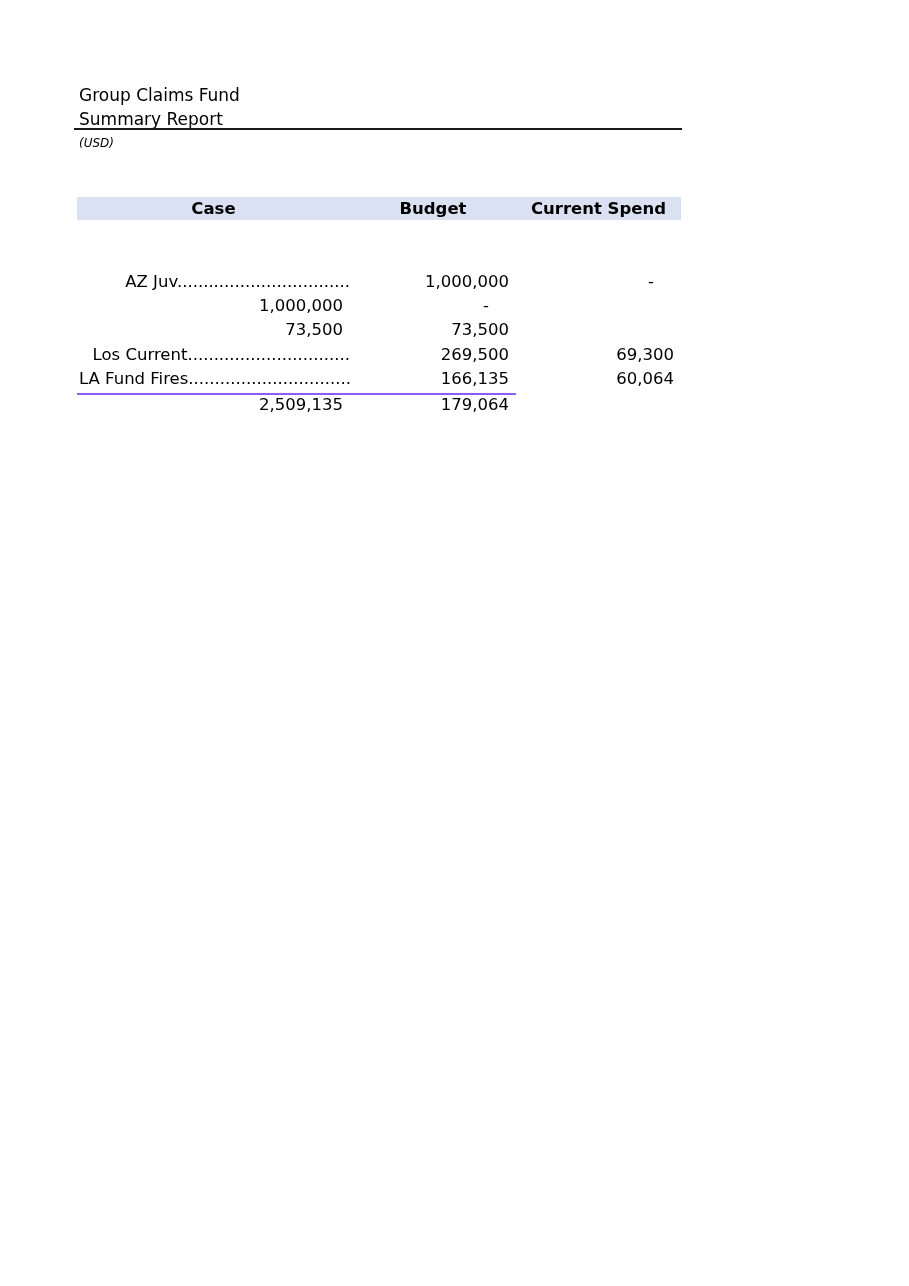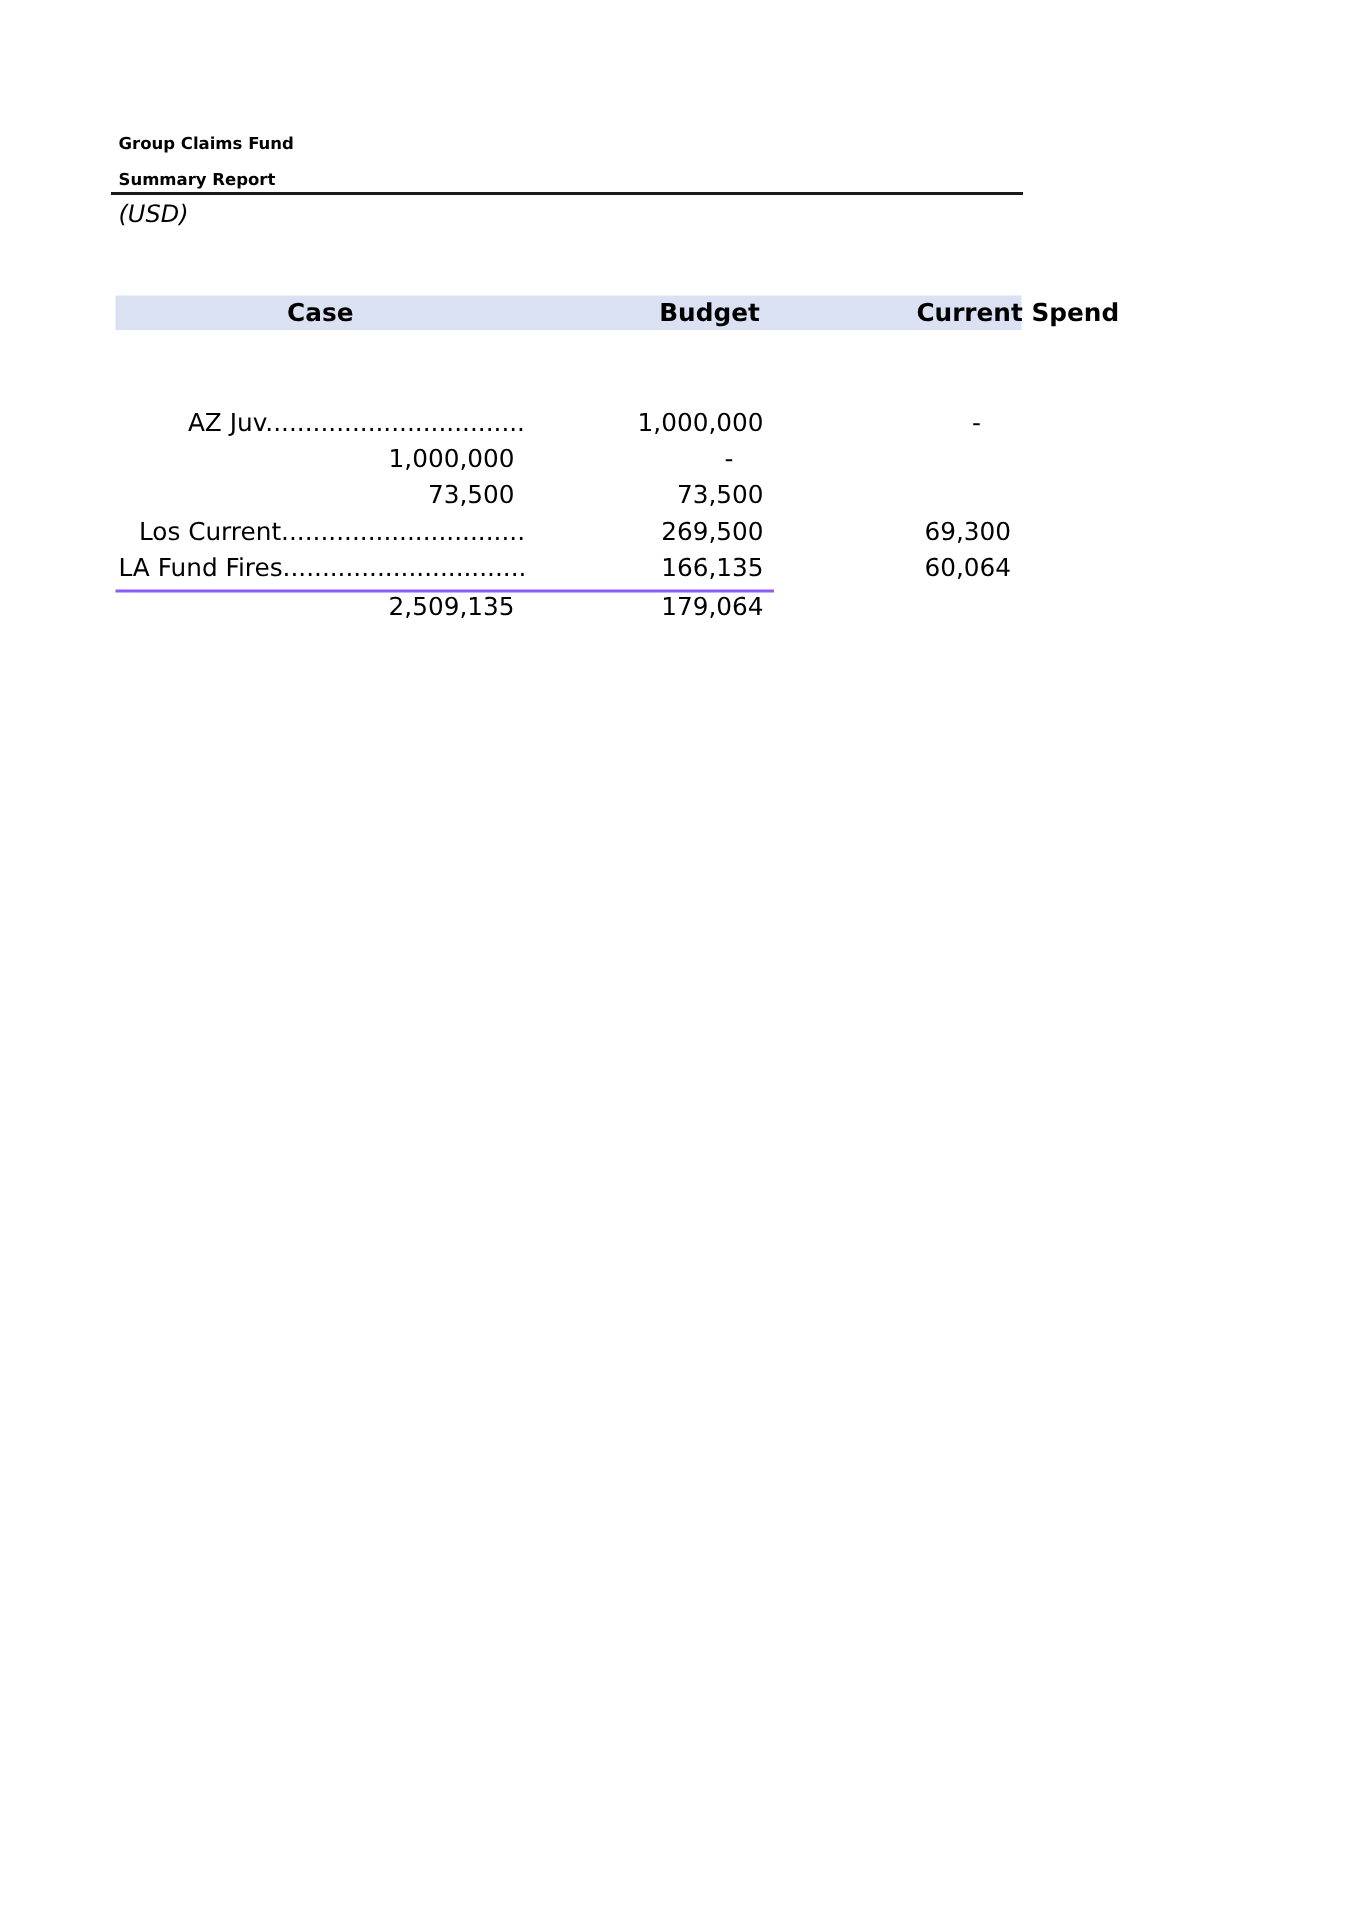--- a/index.html
+++ b/index.html
@@ -18,38 +18,38 @@
     overflow: hidden;
   }
 
   
   .report-header {
     position: absolute;
     left: 79px;
     top: 84px;
   }
   .title-line {
-    font-size: 11px;
-    font-weight: bold;
+    font-size: 17px;
+    font-weight: normal;
     line-height: 23.5px;
     white-space: nowrap;
   }
   .header-rule {
     position: absolute;
     left: 74px;
     top: 128px;
     width: 608px;
     height: 2px;
     background: #1a1a1a;
   }
   .currency-note {
     position: absolute;
     left: 79px;
     top: 132px;
-    font-size: 16px;
+    font-size: 12px;
     font-style: italic;
     line-height: 22px;
     white-space: nowrap;
   }
 
   
   .summary-table {
     position: absolute;
     left: 77px;
     top: 197px;
@@ -57,21 +57,20 @@
     font-size: 16.5px;
   }
   .tr {
     display: grid;
     grid-template-columns: 273px 166px 165px;
   }
   .thead-row {
     height: 23px;
     background: #D9E1F2;
     align-items: center;
-    gap: 40px;
   }
   .th {
     font-weight: bold;
     text-align: center;
     white-space: nowrap;
   }
   .table-spacer { height: 49px; }
   .body-row {
     height: 24.4px;
     align-items: center;

